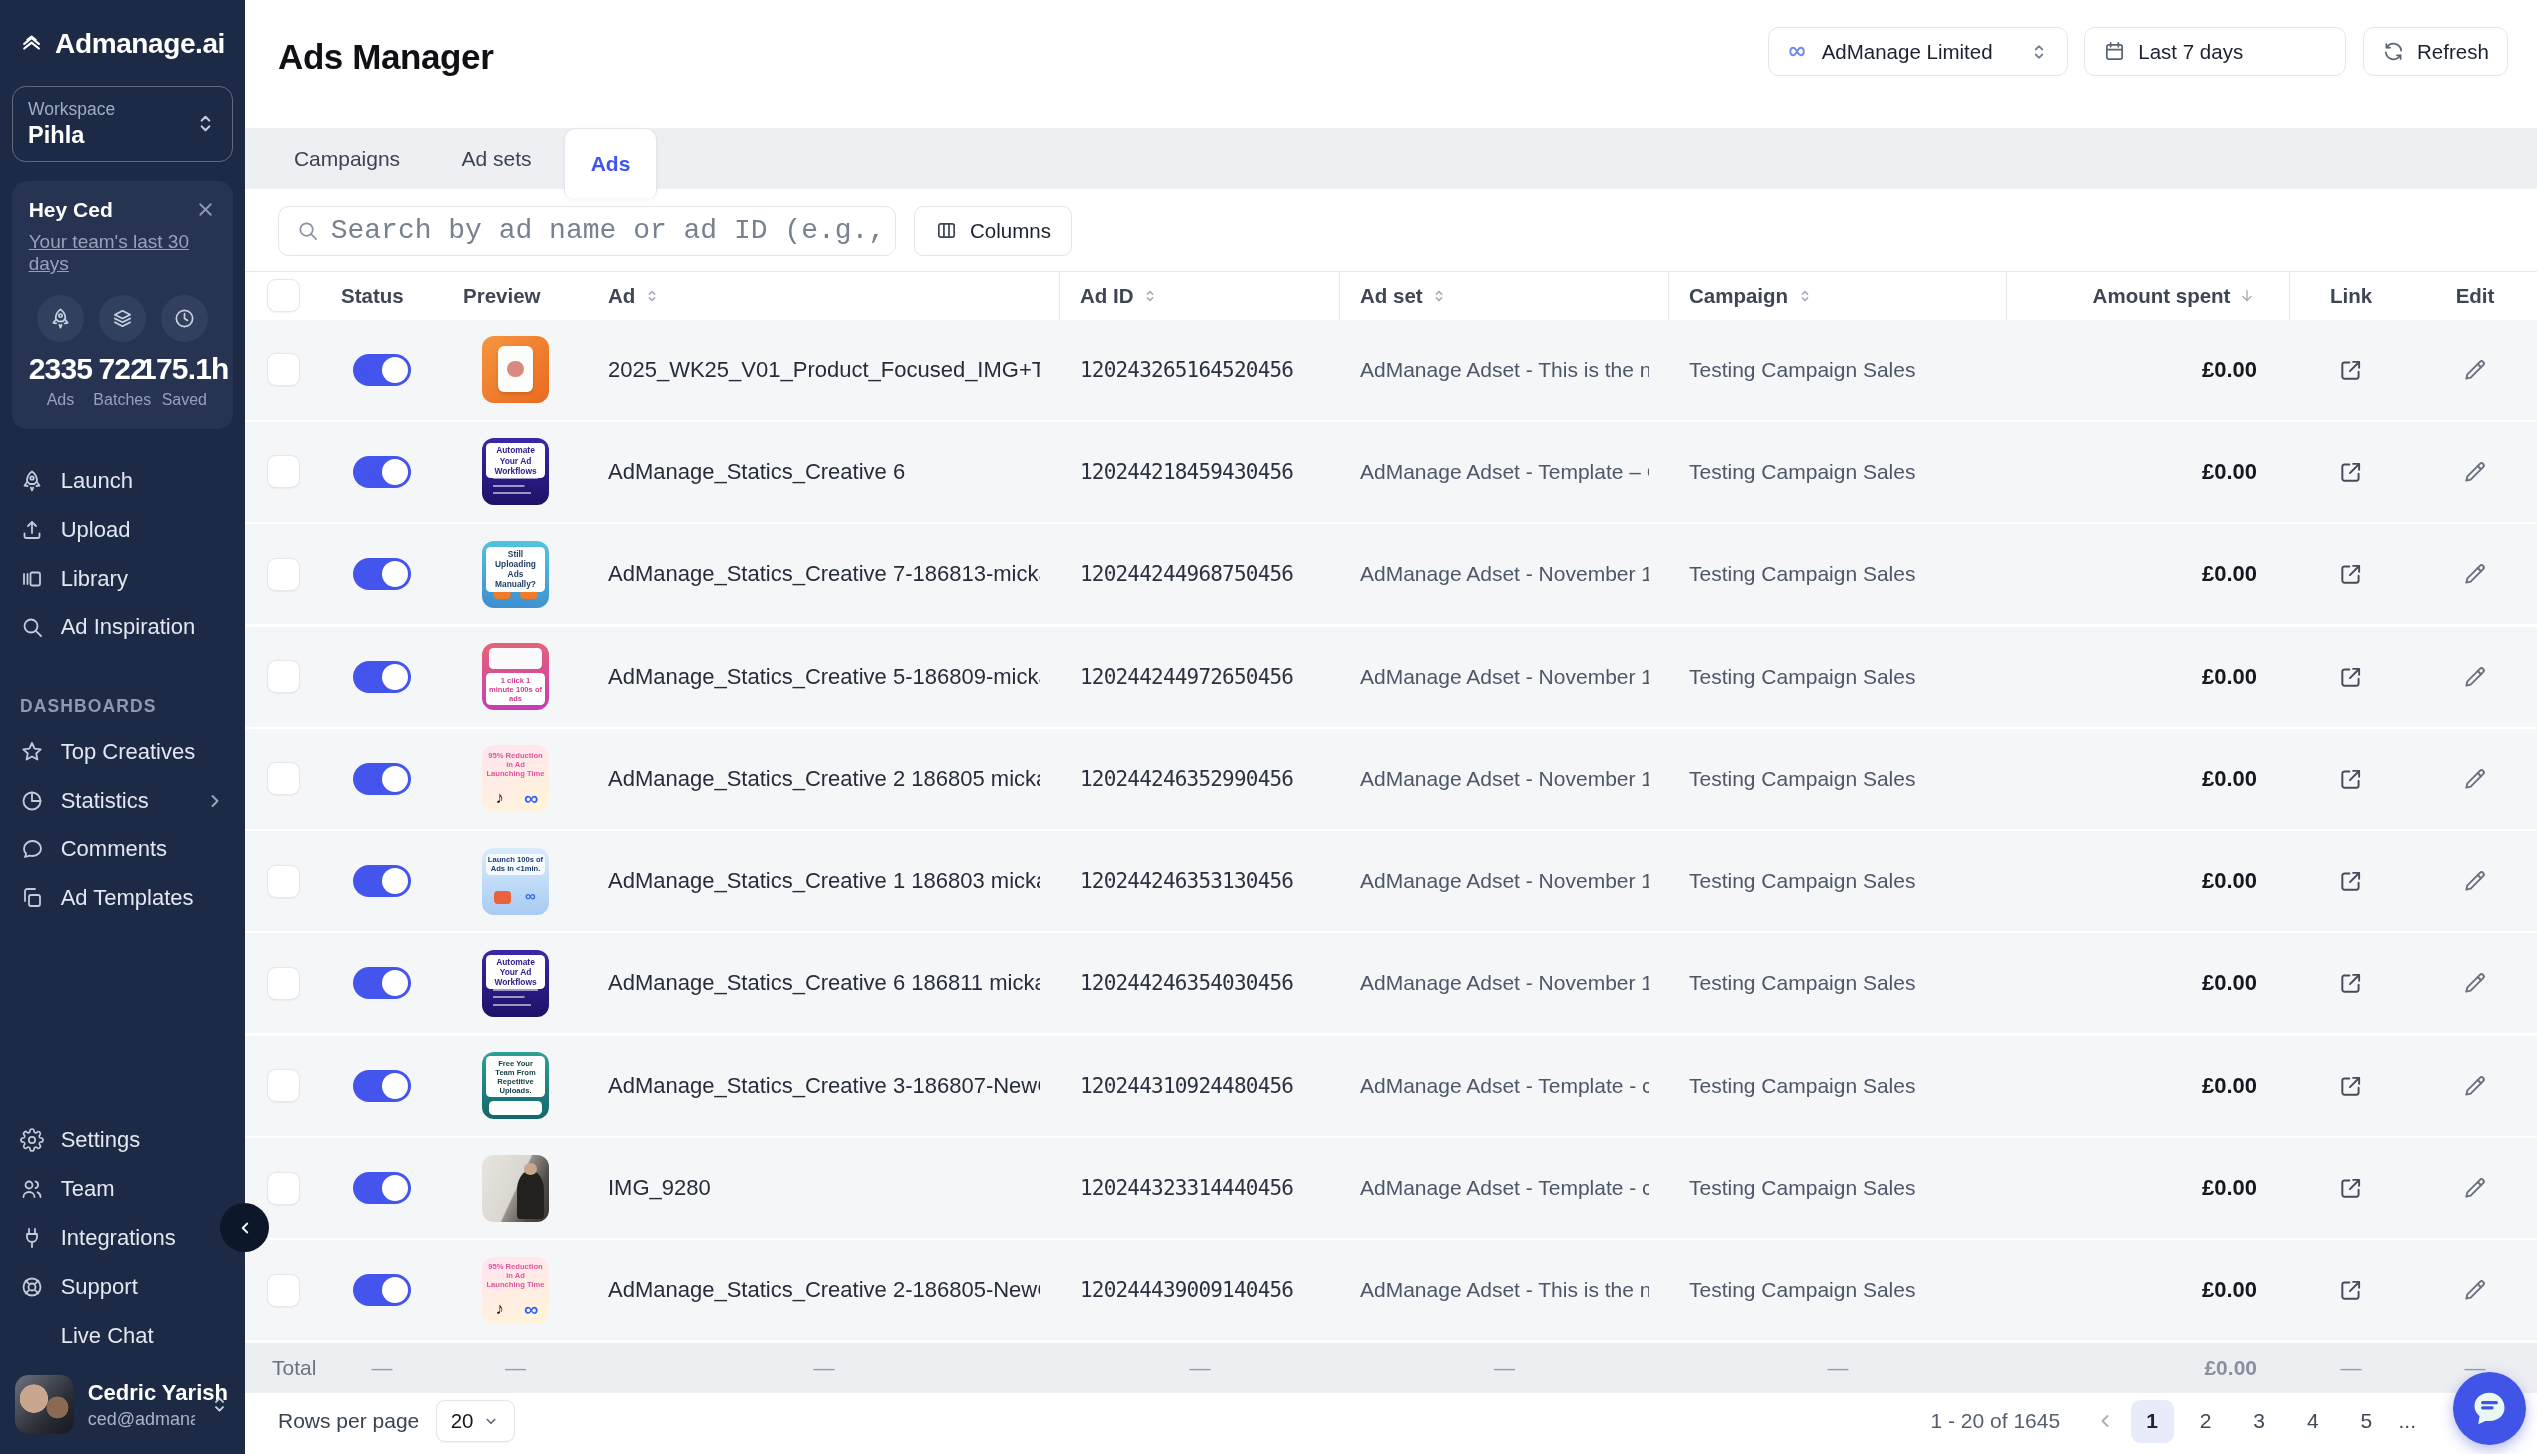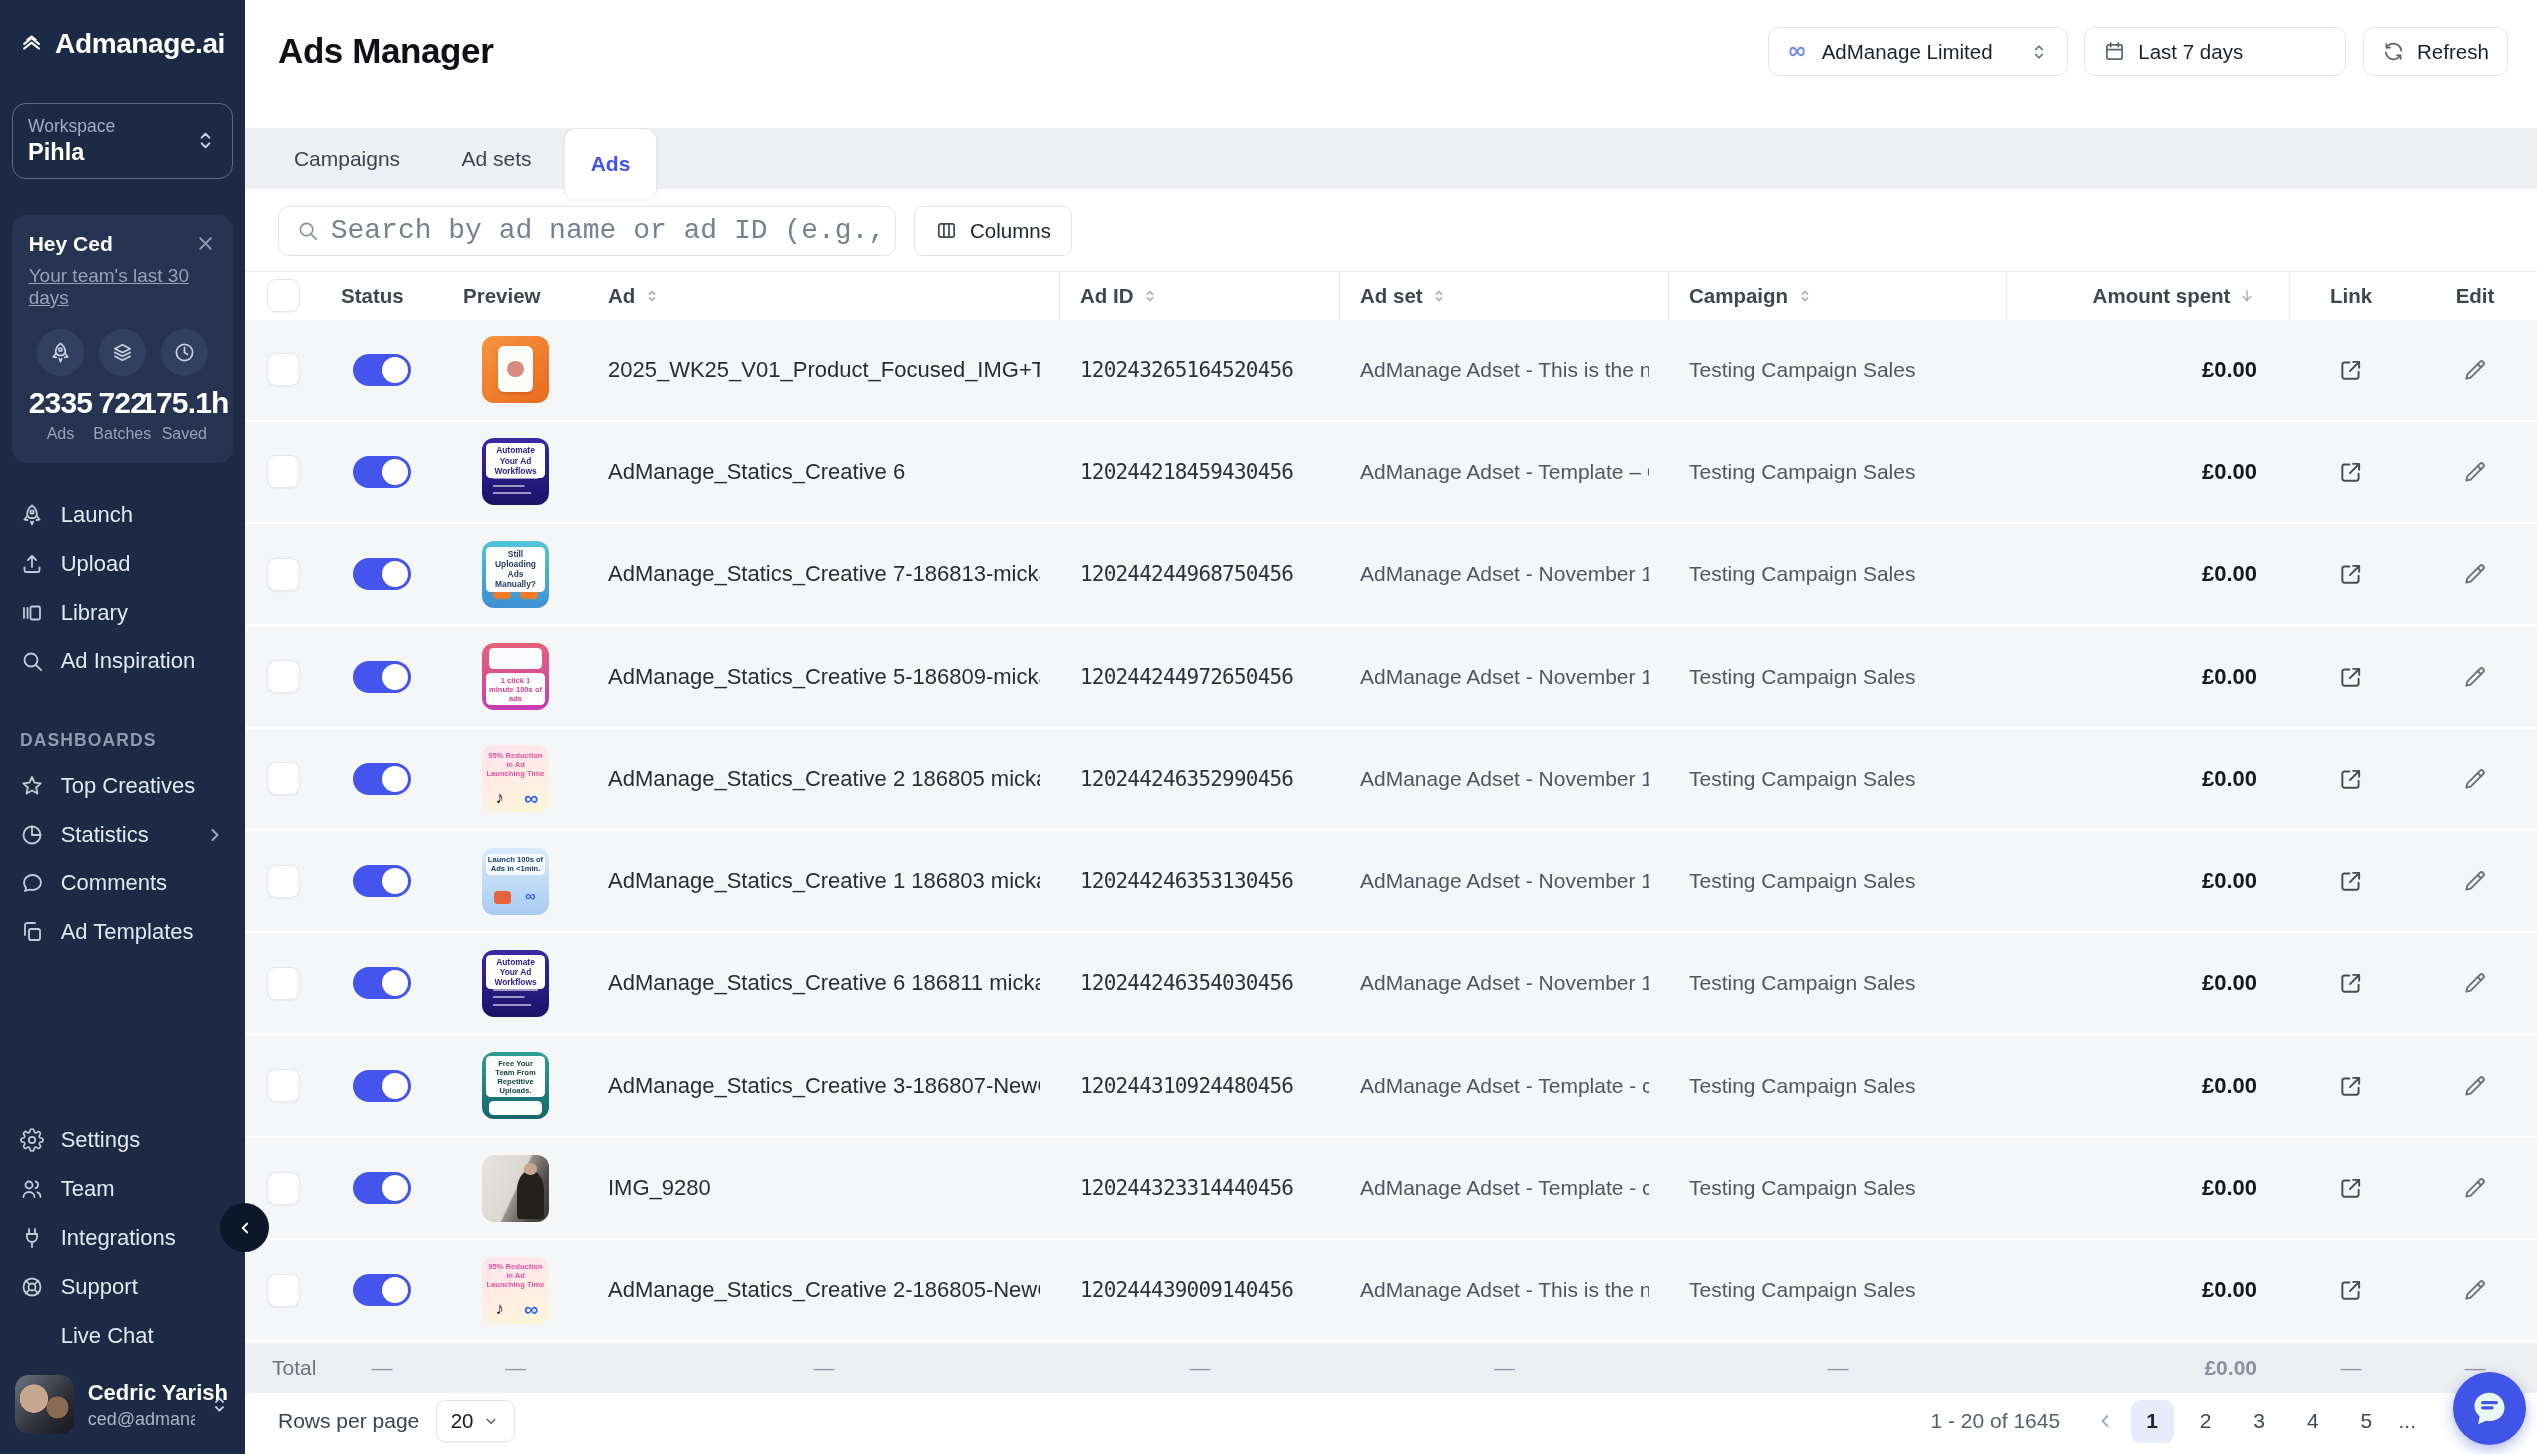--- a/index.html
+++ b/index.html
@@ -5,21 +5,21 @@
   * { margin:0; padding:0; box-sizing:border-box; }
   html,body { width:2538px; height:1454px; overflow:hidden; }
   body { font-family:"Liberation Sans","DejaVu Sans",sans-serif; background:#fff; color:#13161D; }
   .app { position:relative; width:2538px; height:1454px; display:flex; }
 
   
   .sidebar { position:relative; width:245px; min-width:245px; height:100%; background:#1C2A45; color:#fff; display:flex; flex-direction:column; z-index:4; }
   .brand-row { display:flex; align-items:center; gap:12px; padding:27px 20px 23px 20px; }
   .brand-row .ic { width:33px; height:33px; color:#fff; }
   .brand-name { font-size:28px; font-weight:800; letter-spacing:-0.4px; }
-  .workspace { margin:20px 12px; border:0.8px solid rgba(255,255,255,.30); border-radius:13.7px; padding:12px 15px; display:flex; align-items:center; justify-content:space-between; cursor:pointer; }
+  .workspace { margin:3px 12px; border:0.8px solid rgba(255,255,255,.30); border-radius:13.7px; padding:12px 15px; display:flex; align-items:center; justify-content:space-between; cursor:pointer; }
   .ws-label { font-size:17.5px; color:#9FACC3; }
   .ws-name { font-size:23.6px; font-weight:700; margin-top:1.5px; }
   .ws-chev { width:23px; height:23px; color:#C7CFDE; }
   .stats-card { margin:16.7px 12px 7.6px 12px; background:#263452; border-radius:15px; padding:16.7px 16.7px 20px 16.7px; }
   .sc-head { display:flex; justify-content:space-between; align-items:center; }
   .sc-greet { font-size:21px; font-weight:700; }
   .sc-close { width:21px; height:21px; color:#8D99B0; cursor:pointer; }
   .sc-sub { font-size:19px; color:#97A2B8; margin-top:9px;text-decoration:underline; }
   .sc-stats { display:flex; justify-content:space-between; margin-top:20px; }
   .stat { display:flex; flex-direction:column; align-items:center; width:64px; }
@@ -42,21 +42,21 @@
   .user-meta { flex:1; min-width:0; }
   .user-name { font-size:22px; font-weight:700; white-space:nowrap; }
   .user-email { font-size:18px; color:#AAB4C6; margin-top:3px; white-space:nowrap; overflow:hidden; }
   .user-chev { width:21px; height:21px; color:#C7CFDE; }
   .collapse-btn { position:absolute; top:1203px; right:-24px; width:49px; height:49px; border-radius:50%; background:#0C1729; border:none; color:#fff; display:flex; align-items:center; justify-content:center; cursor:pointer; z-index:6; }
   .collapse-btn .ic { width:18px; height:18px; }
 
   
   .main { flex:1; display:flex; flex-direction:column; background:#fff; min-width:0; }
   .topbar { display:flex; align-items:flex-start; justify-content:space-between; padding:27px 30px 0 33px; height:128px; }
-  .page-title { font-size:35px; font-weight:800; letter-spacing:-0.4px; color:#0F1115; margin-top:4px; }
+  .page-title { font-size:35px; font-weight:800; letter-spacing:-0.4px; color:#0F1115; margin-top:10px; }
   .top-controls { display:flex; gap:16.7px; align-items:center; }
   .ctrl { display:flex; align-items:center; gap:12px; height:49px; border:0.8px solid #E2E5E9; border-radius:10.6px; background:#fff; padding:0 18px; font-size:20.5px; color:#1B2130; cursor:pointer; }
   .ctrl .ic { width:23px; height:23px; color:#5B6472; }
   .ctrl .ic.meta { color:#7187F2; }
   .ctrl .chev2 { width:20px; height:20px; color:#7A8394; margin-left:20px; }
   .ctrl.account { min-width:300px; justify-content:flex-start; }
   .ctrl.account .lbl { flex:1; }
   .ctrl.date { min-width:262px; }
   .ctrl.refresh { min-width:145px; }
 

